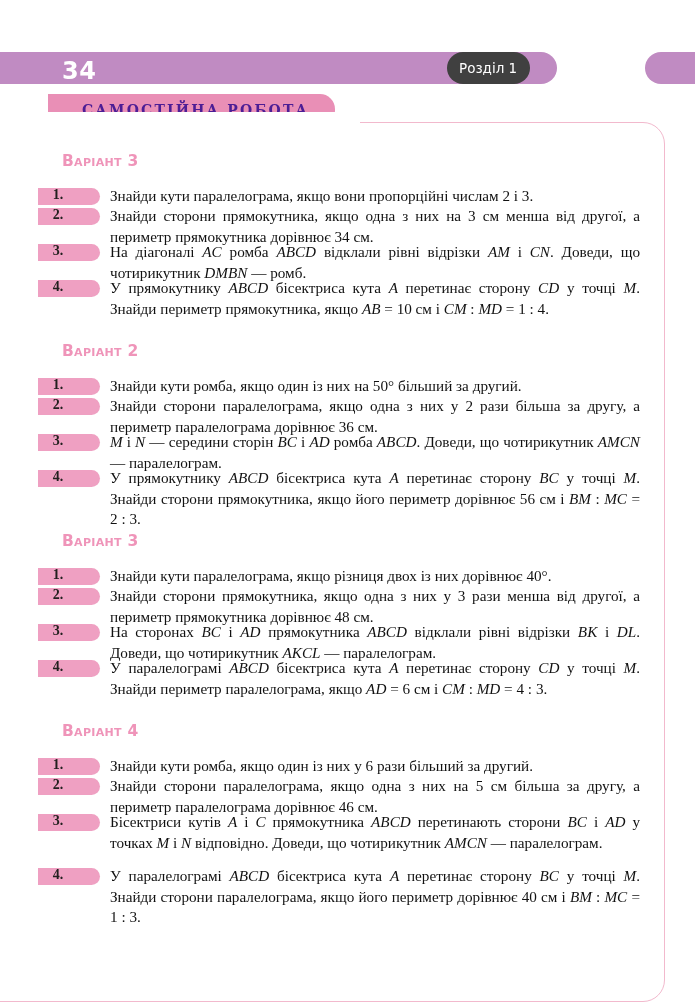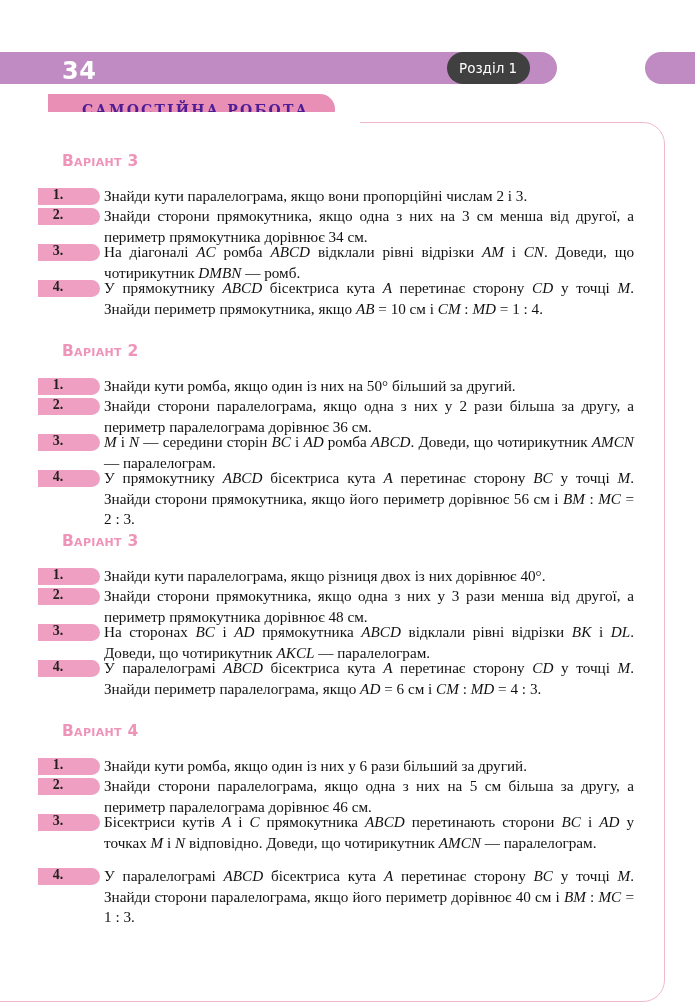--- a/index.html
+++ b/index.html
@@ -175,21 +175,21 @@
     top: 1px;
     width: 40px;
     text-align: center;
     font-family: "Liberation Serif", serif;
     font-weight: bold;
     font-size: 14px;
     color: #23201f;
   }
   .task-text {
     position: absolute;
-    left: 104px;
+    left: 110px;
     top: 0;
     width: 530px;
     font-family: "Liberation Serif", serif;
     font-size: 15.2px;
     line-height: 20.5px;
     color: #111111;
     text-align: justify;
     text-justify: inter-word;
   }
   .task-text i {

